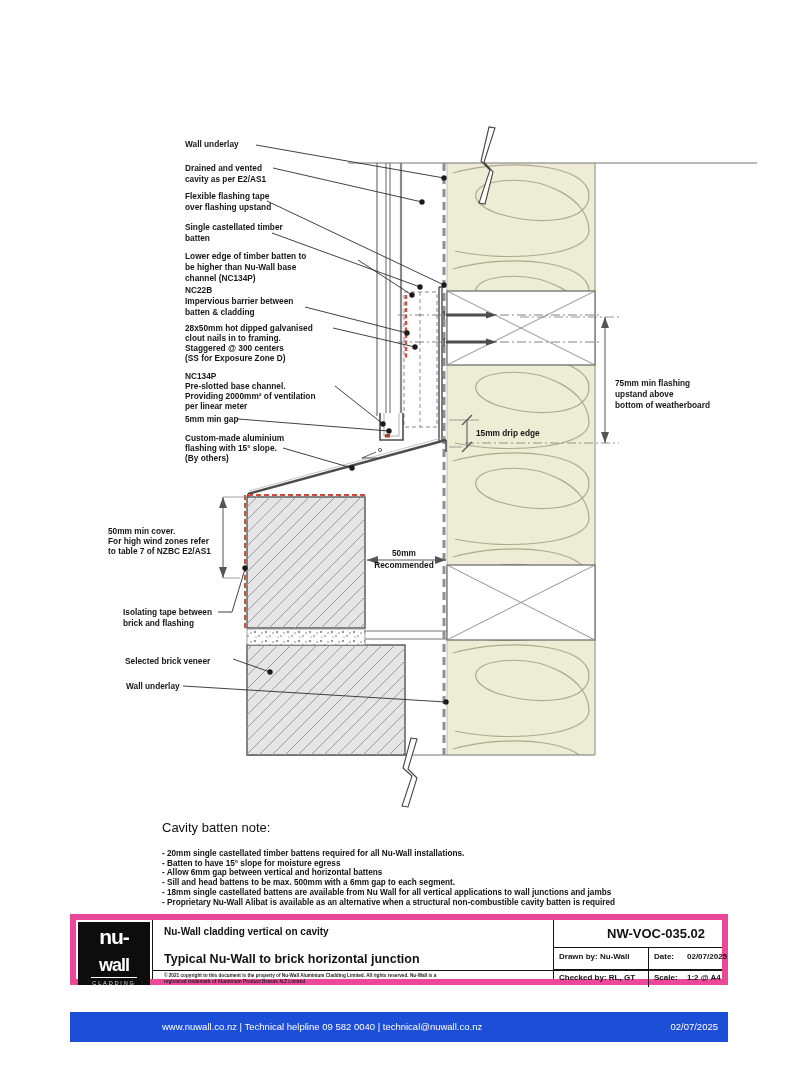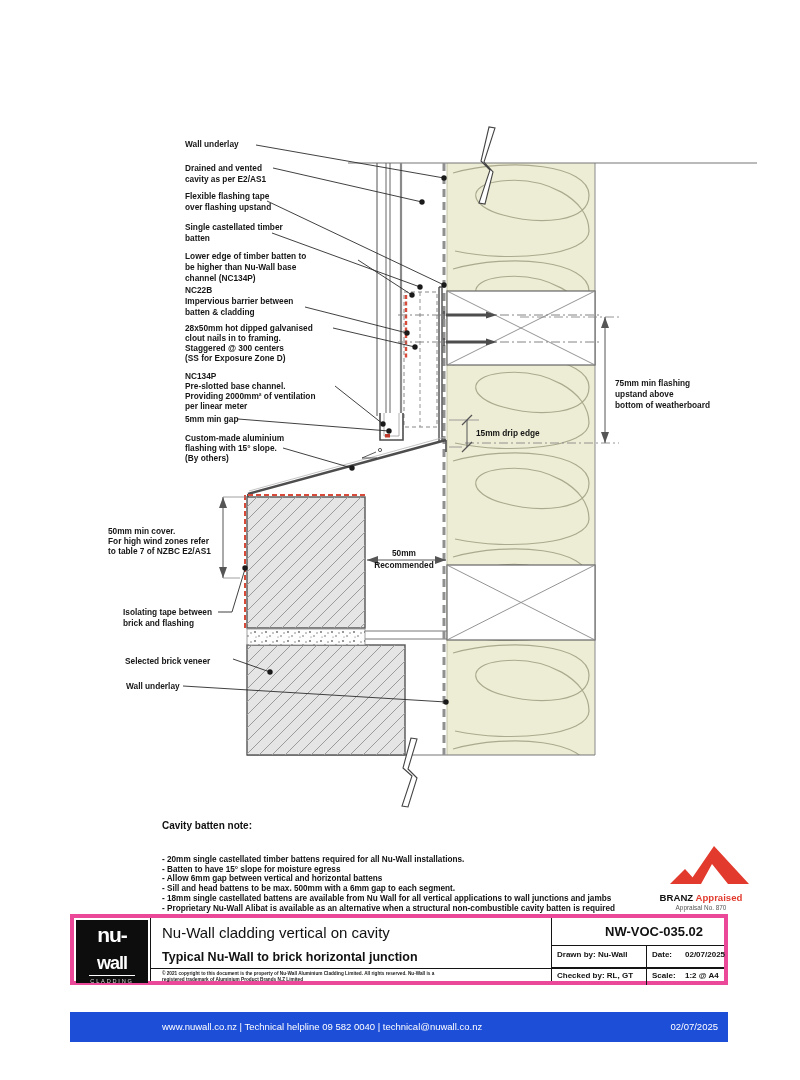--- a/index.html
+++ b/index.html
@@ -3,41 +3,41 @@
 <meta charset="utf-8">
 <style>
   html,body{margin:0;padding:0;background:#fff;}
   .sheet{position:relative;width:800px;height:1080px;background:#ffffff;overflow:hidden;
          font-family:"Liberation Sans",sans-serif;}
   svg text{font-family:"Liberation Sans",sans-serif;font-weight:bold;font-size:8.3px;fill:#161616;}
   svg text.dim-center{text-anchor:middle;}
 
   
   .note{position:absolute;left:162px;top:820px;width:520px;color:#111;}
-  .note .note-title{font-size:10px;font-weight:bold;margin-bottom:24px;}
+  .note .note-title{font-size:13px;font-weight:normal;margin-bottom:14px;}
   .note .note-item{font-size:8.2px;font-weight:bold;line-height:9.7px;white-space:nowrap;}
 
   
   .branz{position:absolute;left:648px;top:840px;width:106px;text-align:center;}
   .branz .branz-line1{font-size:9.6px;font-weight:bold;color:#111;margin-top:2px;}
   .branz .branz-line1 .red{color:#e23b2e;}
   .branz .branz-line2{font-size:6.4px;color:#555;margin-top:1px;}
 
   
-  .tb{position:absolute;left:70px;top:914px;width:658px;height:71px;border:4px solid #ec4899;
+  .tb{position:absolute;left:70px;top:914px;width:658px;height:71px;border:6px solid #ec4899;
       box-sizing:border-box;background:#fff;color:#111;}
   .tb-logo{position:absolute;left:2px;top:2px;width:72px;height:63px;background:#0d0d0d;color:#fff;
            text-align:center;}
   .tb-logo .l1{font-size:21px;font-weight:bold;line-height:17px;margin-top:6px;letter-spacing:-1px;}
   .tb-logo .l2{font-size:18px;font-weight:bold;line-height:17px;letter-spacing:-1px;margin-top:12px;}
   .tb-logo .rule{width:46px;border-top:1px solid #fff;margin:3px auto 2px auto;}
   .tb-logo .sub{font-size:5.6px;letter-spacing:1.8px;color:#ddd;}
   .tb .vline{position:absolute;top:0;bottom:0;width:0;border-left:1.5px solid #141414;}
   .tb .hline{position:absolute;height:0;border-top:1px solid #141414;}
-  .tb-title1{position:absolute;left:88px;top:6px;font-size:15px;font-weight:normal;}
+  .tb-title1{position:absolute;left:88px;top:6px;font-size:10px;font-weight:bold;}
   .tb-title2{position:absolute;left:88px;top:32px;font-size:12.5px;font-weight:bold;}
   .tb-copy{position:absolute;left:88px;top:53px;width:382px;font-size:4.7px;font-weight:bold;
            line-height:5.8px;color:#222;}
   .tb-code{position:absolute;left:477px;top:6px;width:206px;text-align:center;font-size:13px;font-weight:bold;}
   .tb-cell{position:absolute;font-size:8px;font-weight:bold;white-space:nowrap;}
 
   
   .fbar{position:absolute;left:70px;top:1012px;width:658px;height:30px;background:#1d4ed8;color:#fff;}
   .fbar .fcontact{position:absolute;left:92px;top:9px;font-size:9.5px;}
   .fbar .fdate{position:absolute;right:10px;top:9px;font-size:9.5px;}
@@ -274,28 +274,20 @@
     <div>
         <div class="note-item">- 20mm single castellated timber battens required for all Nu-Wall installations.</div>
         <div class="note-item">- Batten to have 15° slope for moisture egress</div>
         <div class="note-item">- Allow 6mm gap between vertical and horizontal battens</div>
         <div class="note-item">- Sill and head battens to be max. 500mm with a 6mm gap to each segment.</div>
         <div class="note-item">- 18mm single castellated battens are available from Nu Wall for all vertical applications to wall junctions and jambs</div>
         <div class="note-item">- Proprietary Nu-Wall Alibat is available as an alternative when a structural non-combustible cavity batten is required</div>
       </div>
   </div>
 
-  <div class="branz">
-    <svg width="106" height="46" viewBox="0 0 106 46">
-      <path d="M40,44 L66,6 L101,44 L80,44 L64,24 L53,44 Z" fill="#e23b2e"></path>
-      <path d="M22,44 L37,29 L47,40 L43,44 Z" fill="#e23b2e"></path>
-    </svg>
-    <div class="branz-line1"><span>BRANZ</span> <span class="red">Appraised</span></div>
-    <div class="branz-line2">Appraisal No. 870</div>
-  </div>
 
   <div class="tb">
     <div class="tb-logo">
       <div class="l1">nu-</div>
       <div class="l2">wall</div>
       <div class="rule"></div>
       <div class="sub">CLADDING</div>
     </div>
     <div class="vline" style="left:76px;"></div>
     <div class="vline" style="left:477px;"></div>

